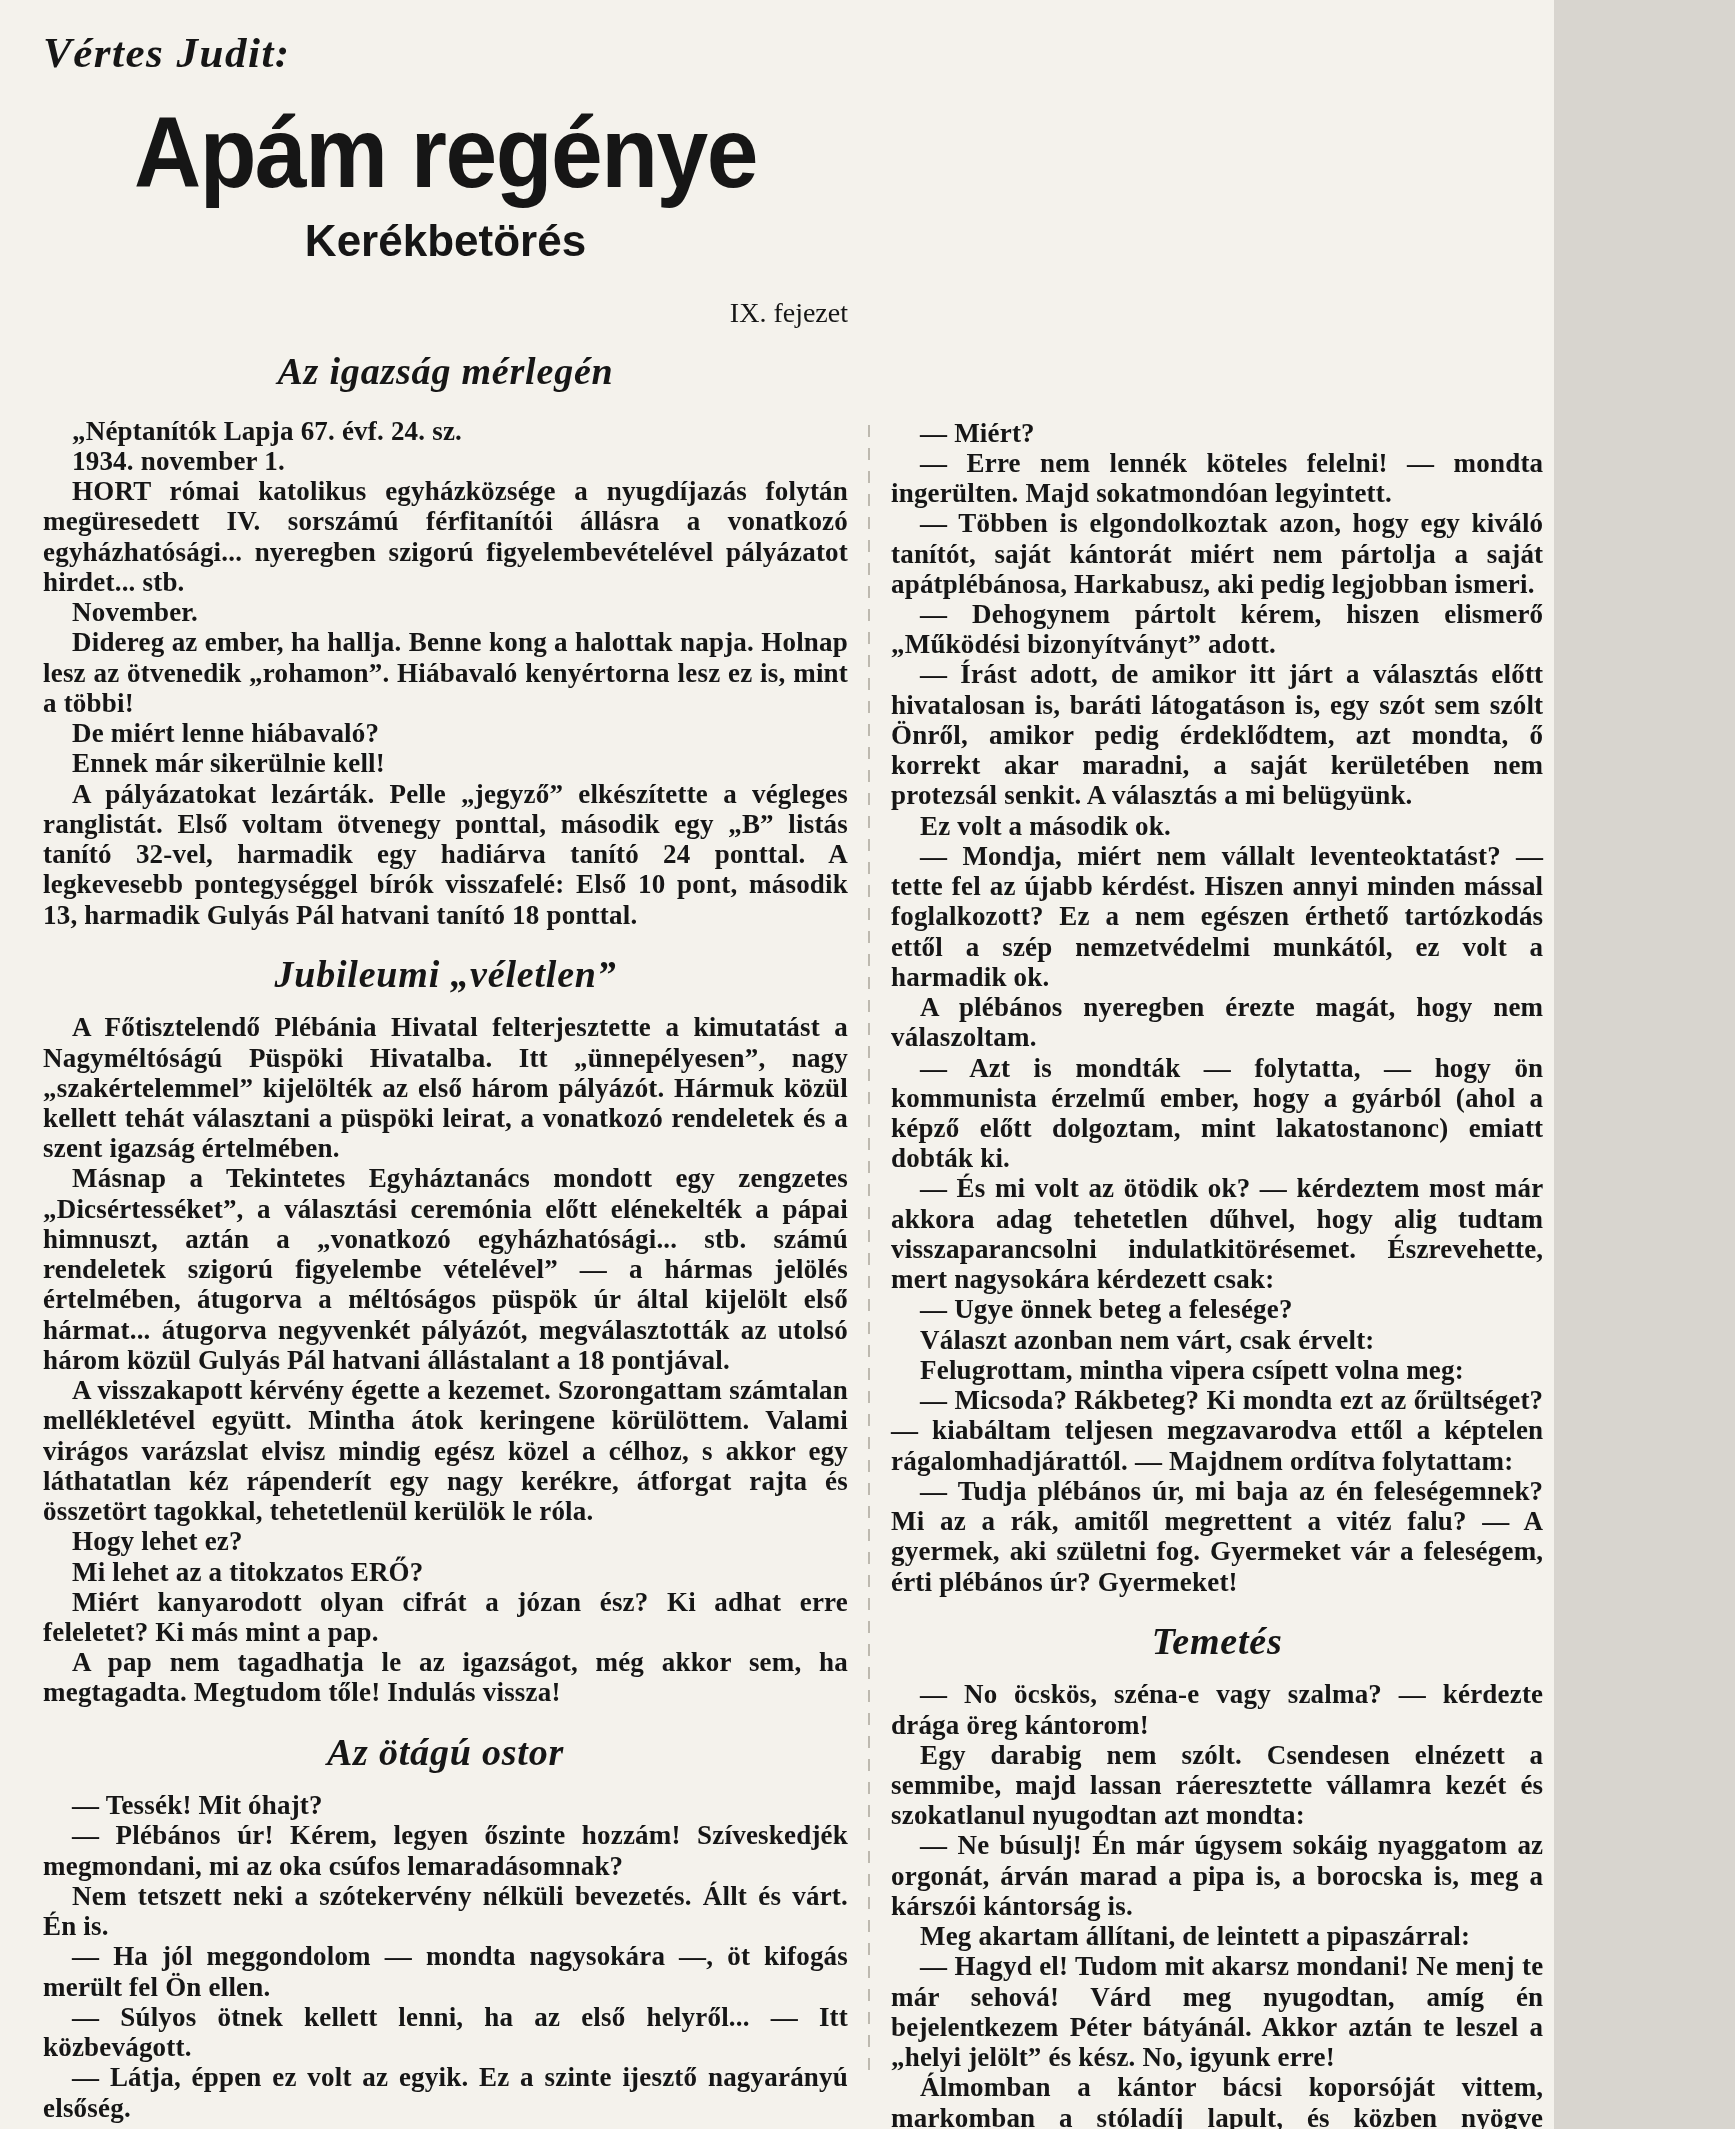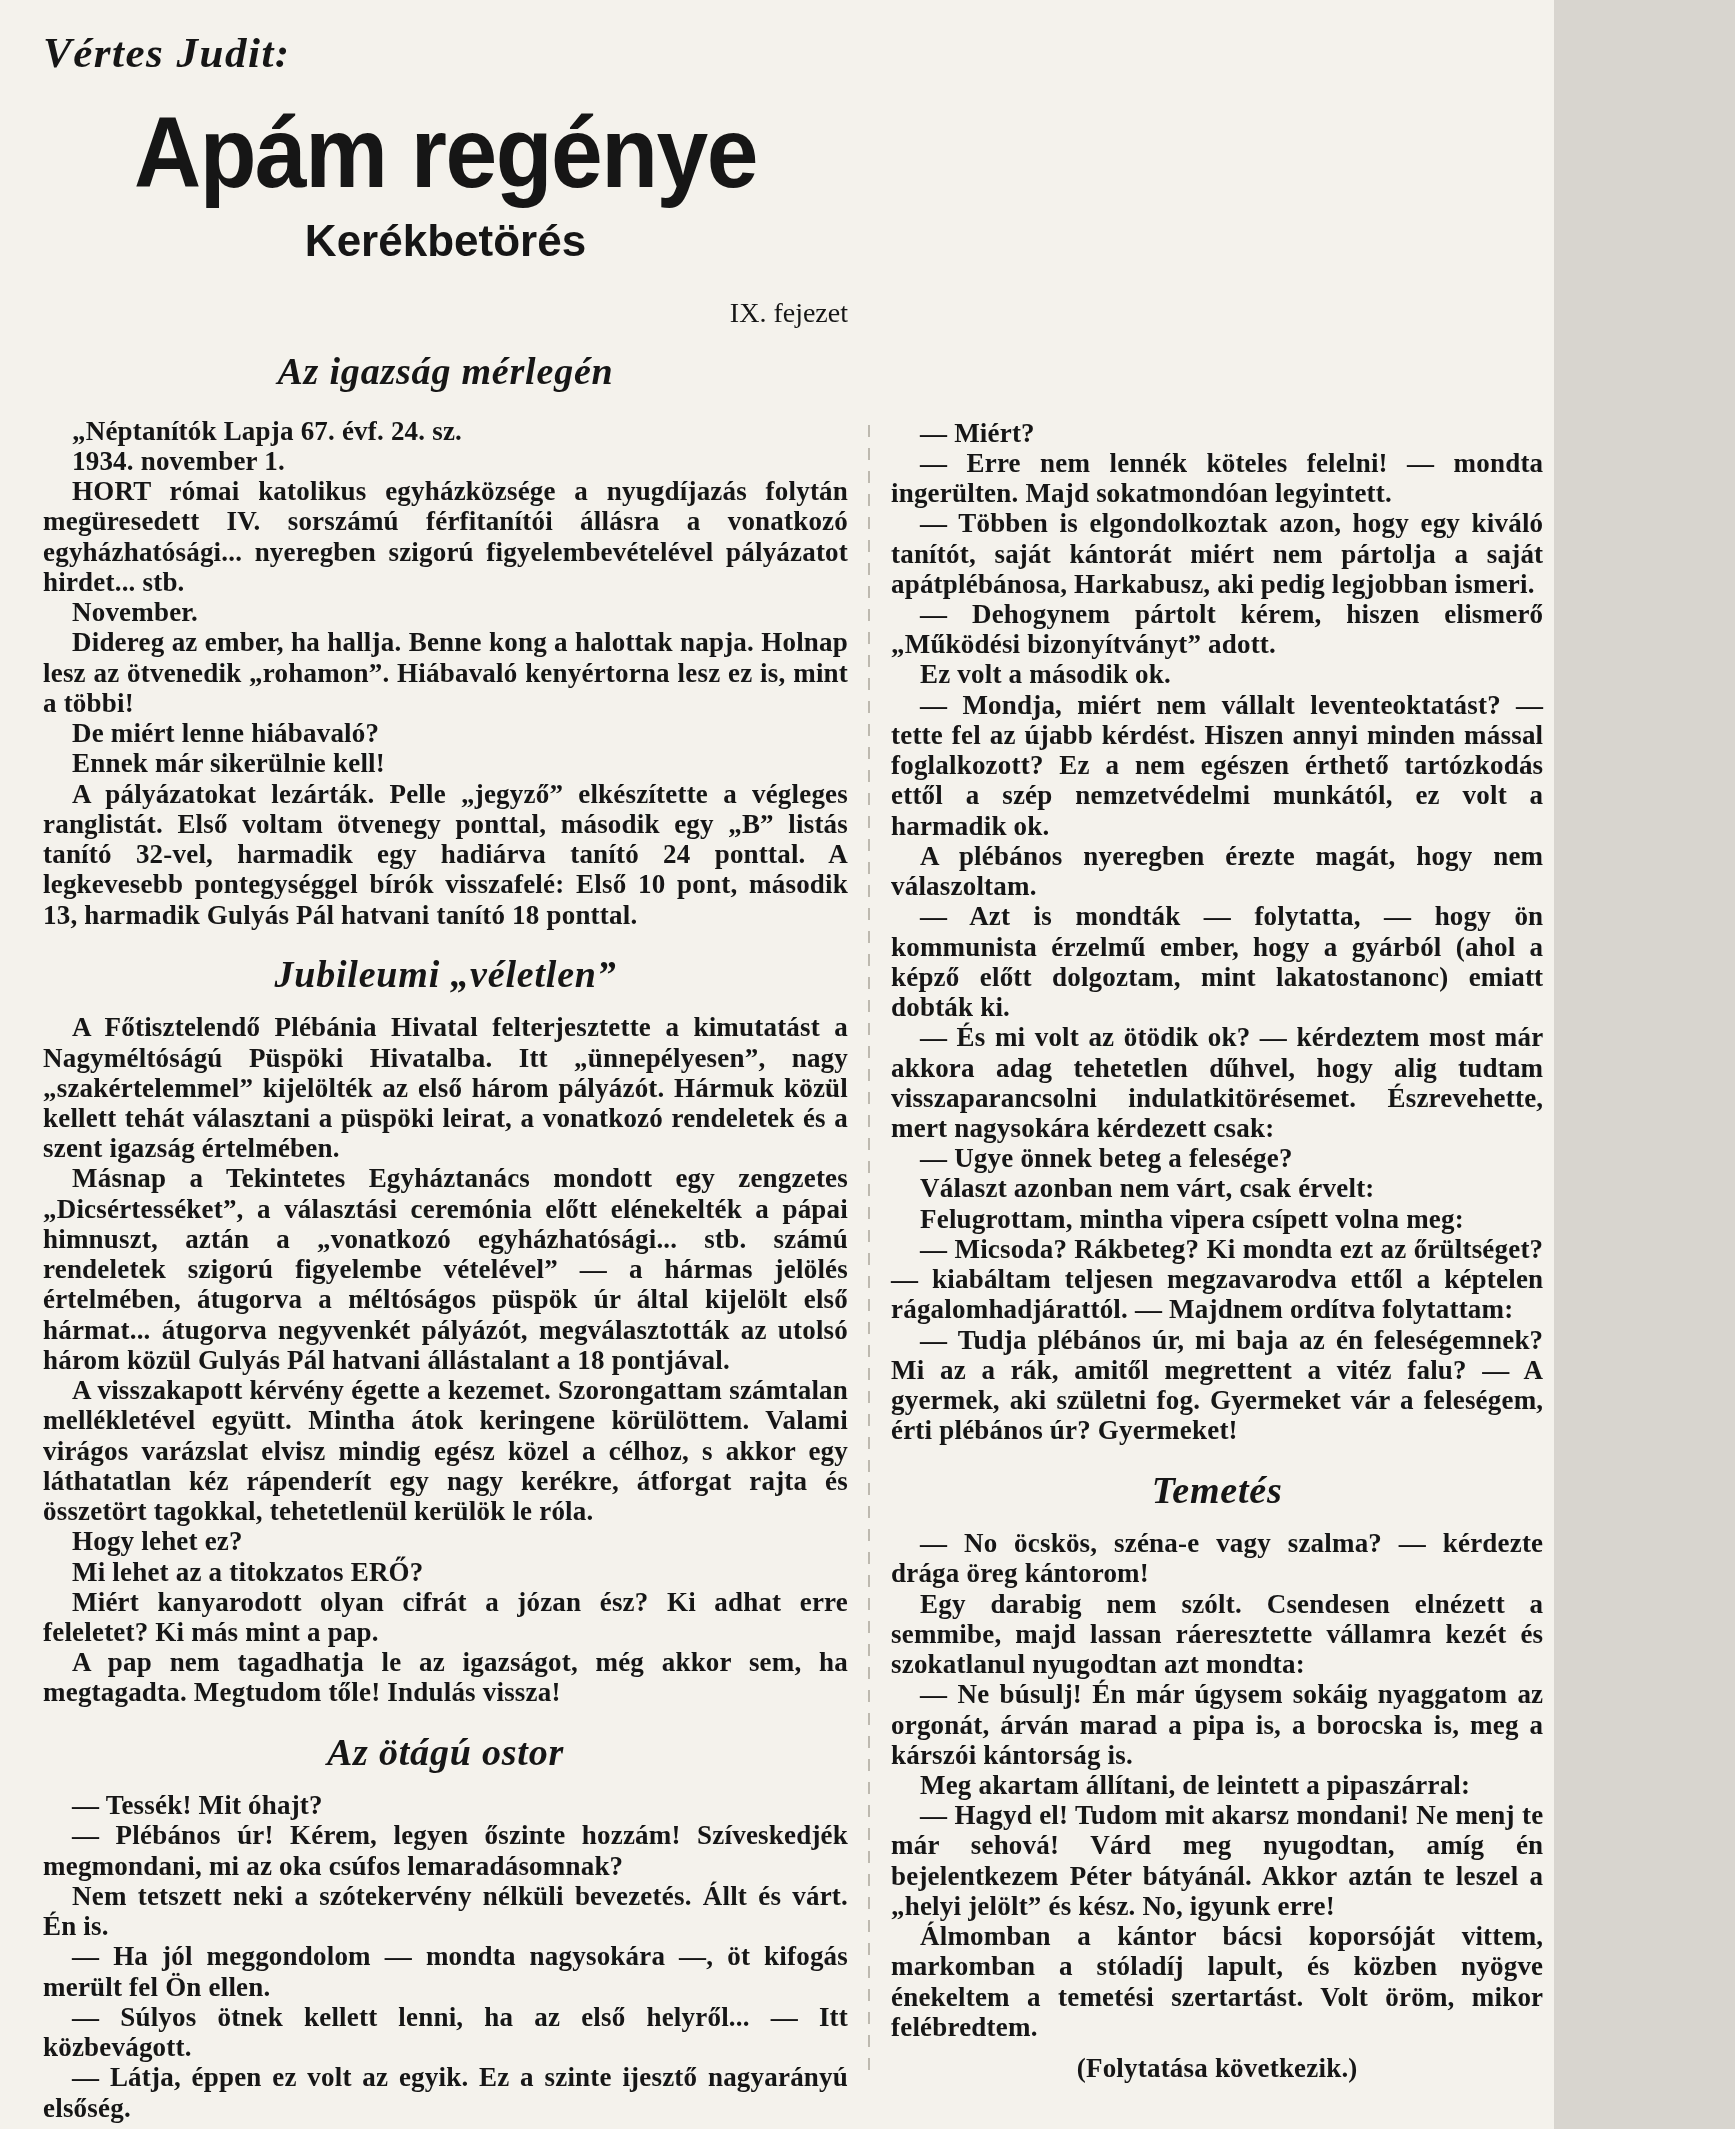--- a/index.html
+++ b/index.html
@@ -104,20 +104,21 @@
           <p>— ? ! ?</p>
         </div>
     </div>
 
     <div class="col col-right">
       <div class="body-text" id="right-body">
           <p>— Miért?</p>
           <p>— Erre nem lennék köteles felelni! — mondta ingerülten. Majd sokatmondóan legyintett.</p>
           <p>— Többen is elgondolkoztak azon, hogy egy kiváló tanítót, saját kántorát miért nem pártolja a saját apátplébánosa, Harkabusz, aki pedig legjobban ismeri.</p>
           <p>— Dehogynem pártolt kérem, hiszen elismerő „Működési bizonyítványt” adott.</p>
+          <p>— Írást adott, de amikor itt járt a választás előtt hivatalosan is, baráti látogatáson is, egy szót sem szólt Önről, amikor pedig érdeklődtem, azt mondta, ő korrekt akar maradni, a saját kerületében nem protezsál senkit. A választás a mi belügyünk.</p>
           <p>Ez volt a második ok.</p>
           <p>— Mondja, miért nem vállalt leventeoktatást? — tette fel az újabb kérdést. Hiszen annyi minden mással foglalkozott? Ez a nem egészen érthető tartózkodás ettől a szép nemzetvédelmi munkától, ez volt a harmadik ok.</p>
           <p>A plébános nyeregben érezte magát, hogy nem válaszoltam.</p>
           <p>— Azt is mondták — folytatta, — hogy ön kommunista érzelmű ember, hogy a gyárból (ahol a képző előtt dolgoztam, mint lakatostanonc) emiatt dobták ki.</p>
           <p>— És mi volt az ötödik ok? — kérdeztem most már akkora adag tehetetlen dűhvel, hogy alig tudtam visszaparancsolni indulatkitörésemet. Észrevehette, mert nagysokára kérdezett csak:</p>
           <p>— Ugye önnek beteg a felesége?</p>
           <p>Választ azonban nem várt, csak érvelt:</p>
           <p>Felugrottam, mintha vipera csípett volna meg:</p>
           <p>— Micsoda? Rákbeteg? Ki mondta ezt az őrültséget? — kiabáltam teljesen megzavarodva ettől a képtelen rágalomhadjárattól. — Majdnem ordítva folytattam:</p>
           <p>— Tudja plébános úr, mi baja az én feleségemnek? Mi az a rák, amitől megrettent a vitéz falu? — A gyermek, aki születni fog. Gyermeket vár a feleségem, érti plébános úr? Gyermeket!</p>

